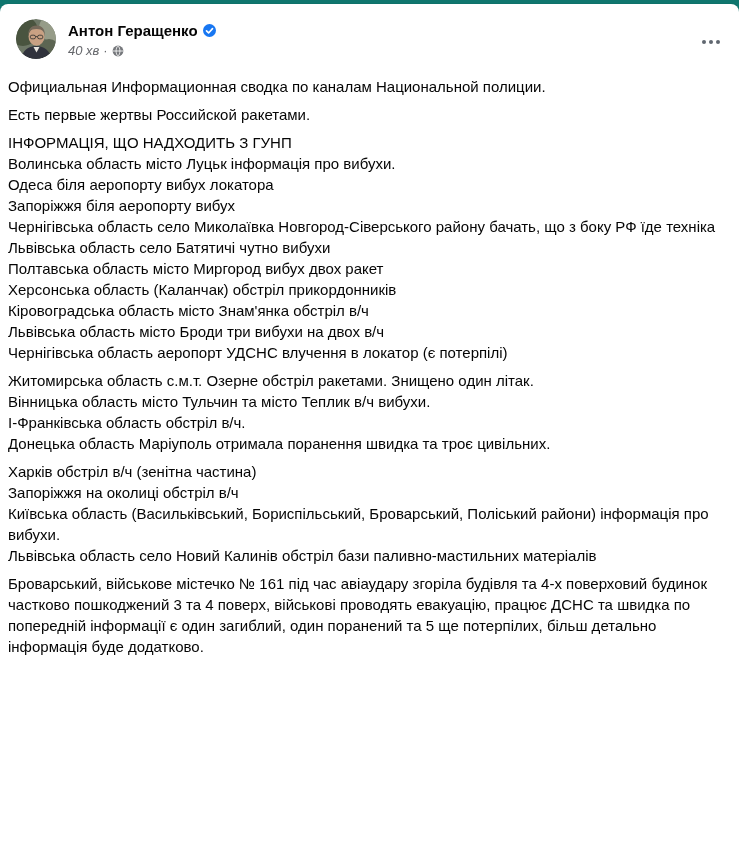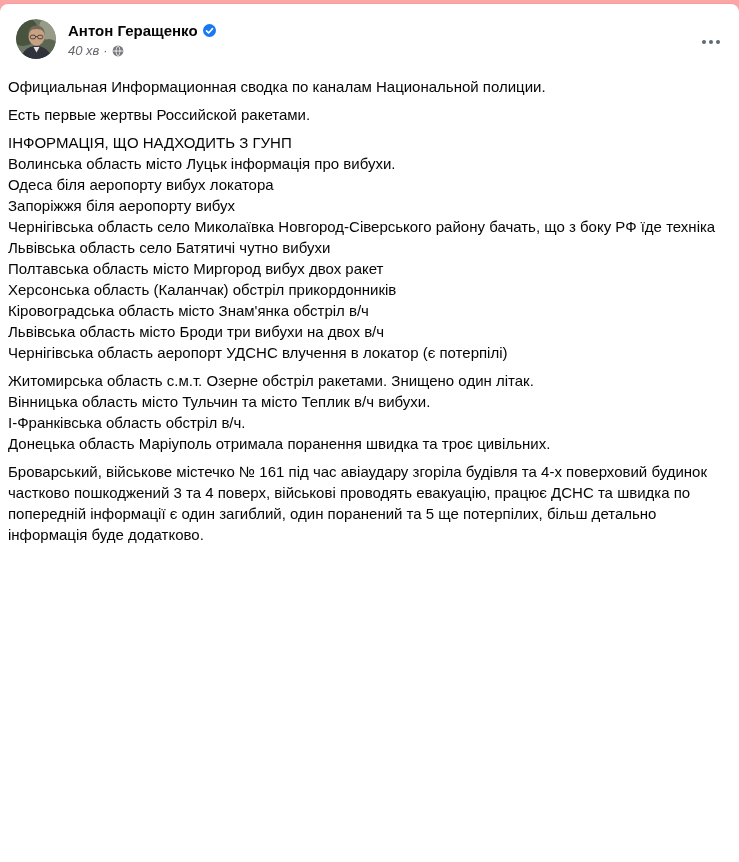--- a/index.html
+++ b/index.html
@@ -4,21 +4,21 @@
 <style>
   * { box-sizing: border-box; }
   html, body { margin: 0; padding: 0; }
   body {
     width: 739px;
     height: 862px;
     background: #f0f2f5;
     font-family: "Liberation Sans", "DejaVu Sans", sans-serif;
     overflow: hidden;
   }
-  .page { width: 739px; height: 862px; background: #fca5a5; }
+  .page { width: 739px; height: 862px; background: #0f766e; }
   .post-card {
     position: relative;
     top: 4px;
     width: 739px;
     min-height: 858px;
     background: #ffffff;
     border-radius: 8px 8px 0 0;
     box-shadow: 0 0 0 1px rgba(0,0,0,0.03);
   }
   .post-header {
@@ -166,17 +166,21 @@
 Львівська область село Батятичі чутно вибухи
 Полтавська область місто Миргород вибух двох ракет
 Херсонська область (Каланчак) обстріл прикордонників
 Кіровоградська область місто Знам'янка обстріл в/ч
 Львівська область місто Броди три вибухи на двох в/ч
 Чернігівська область аеропорт УДСНС влучення в локатор (є потерпілі)</p>
       <p>Житомирська область с.м.т. Озерне обстріл ракетами. Знищено один літак.
 Вінницька область місто Тульчин та місто Теплик в/ч вибухи.
 І-Франківська область обстріл в/ч.
 Донецька область Маріуполь отримала поранення швидка та троє цивільних.</p>
+      <p>Харків обстріл в/ч (зенітна частина)
+Запоріжжя на околиці обстріл в/ч
+Київська область (Васильківський, Бориспільський, Броварський, Поліський райони) інформація про вибухи.
+Львівська область село Новий Калинів обстріл бази паливно-мастильних матеріалів</p>
       <p>Броварський, військове містечко № 161 під час авіаудару згоріла будівля та 4-х поверховий будинок частково пошкоджений 3 та 4 поверх, військові проводять евакуацію, працює ДСНС та швидка по попередній інформації є один загиблий, один поранений та 5 ще потерпілих, більш детально інформація буде додатково.</p>
     </div>
 
   </article>
 </div>
 
 </body></html>

